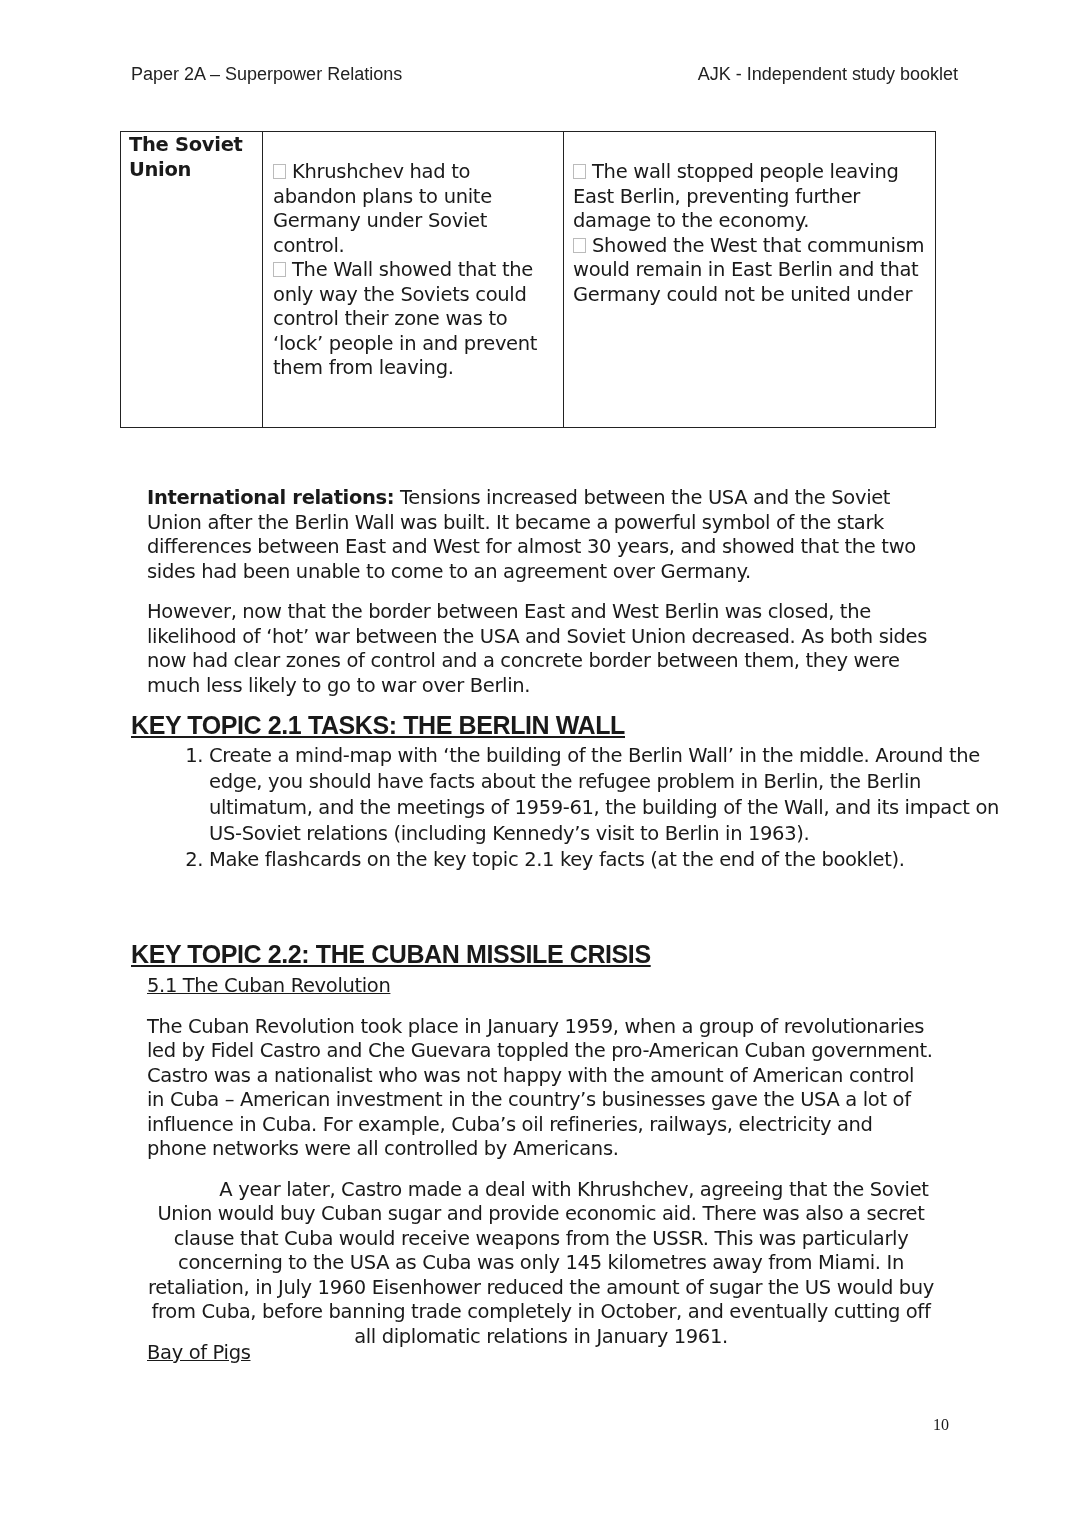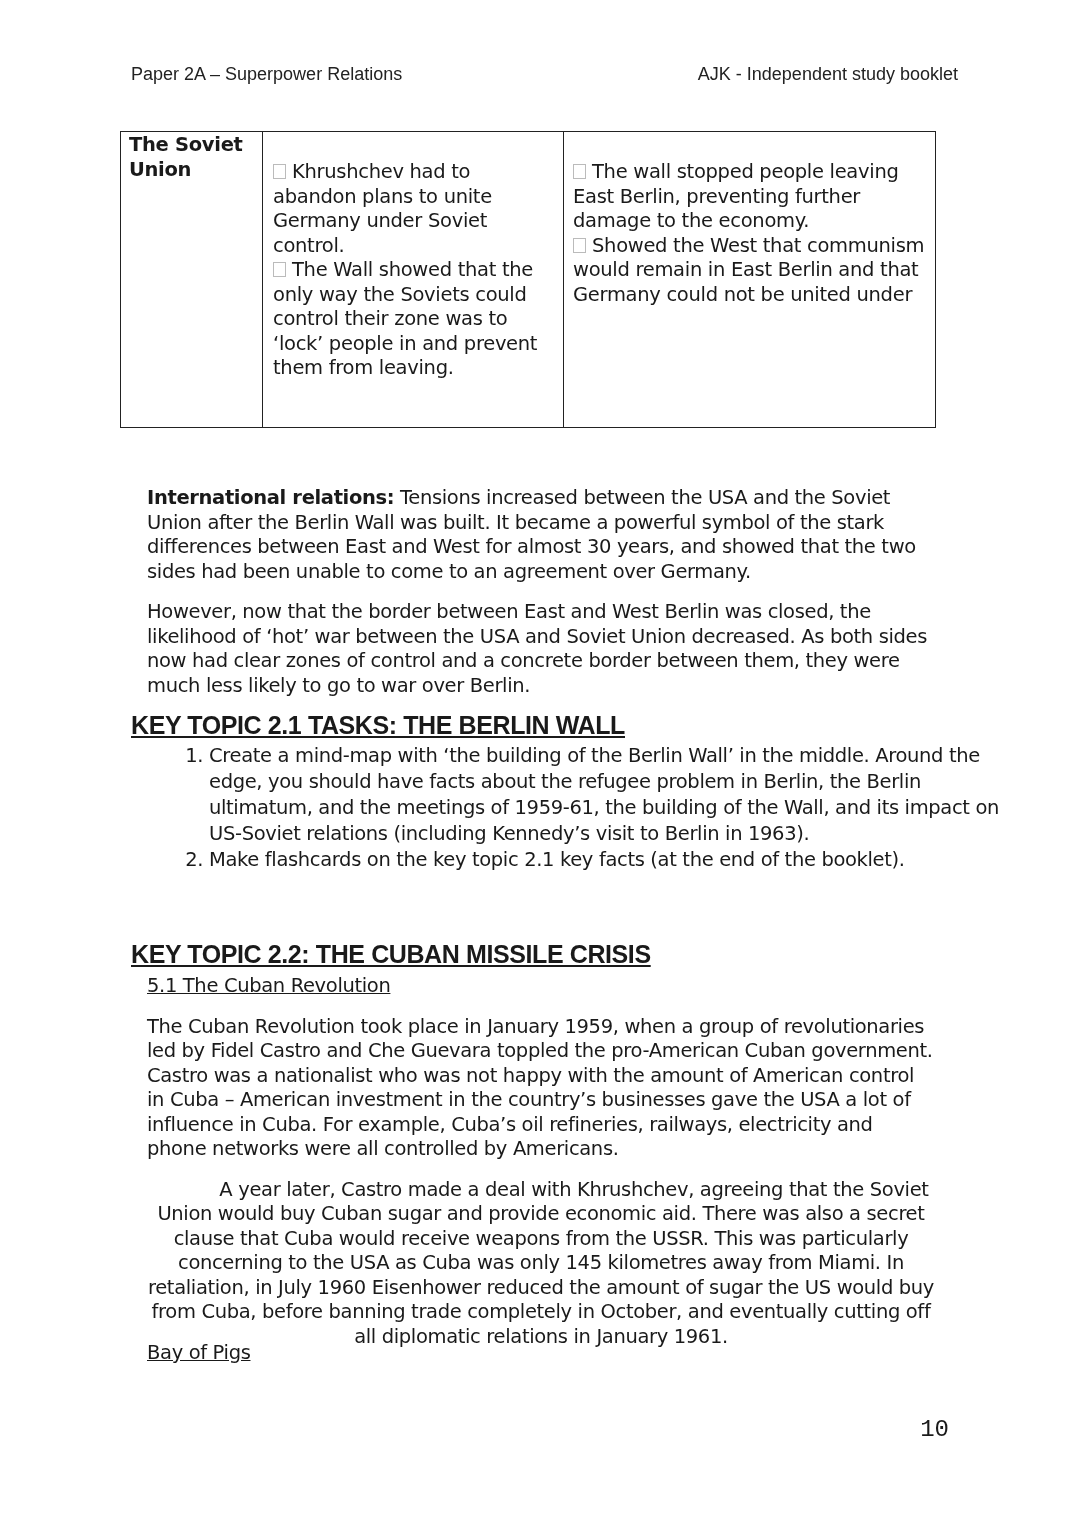--- a/index.html
+++ b/index.html
@@ -19,21 +19,21 @@
          vertical-align: -1px; }
   .sect { position: absolute; left: 131px; width: 820px; font-size: 19.5px; line-height: 24.5px;
           letter-spacing: -0.35px; }
   .sect p { margin: 16px; }
   .h1 { font-family: "Liberation Sans", sans-serif; font-weight: bold; text-decoration: underline;
         font-size: 25px; letter-spacing: -0.4px; position: absolute; left: 131px; }
   ol.tasks { position: absolute; left: 161px; top: 730px; width: 795px; margin: 13px; padding-left: 35px;
              font-size: 19.5px; line-height: 26px; letter-spacing: -0.35px; }
   .sub { text-decoration: underline; }
   .indent { padding-left: 66px; }
-  .pagenum { position: absolute; right: 131px; top: 1416px; font-family: Liberation Mono, monospace; font-size: 24px; }
+  .pagenum { position: absolute; right: 131px; top: 1416px; font-family: Liberation Serif, serif; font-size: 16px; }
   sub.small { font-size: 10px; vertical-align: baseline; }
 </style>
 </head>
 <body>
 
 <div class="hdr left">Paper 2A – Superpower Relations</div>
 <div class="hdr right">AJK - Independent study booklet</div>
 
 <table class="impact">
   <tbody>

